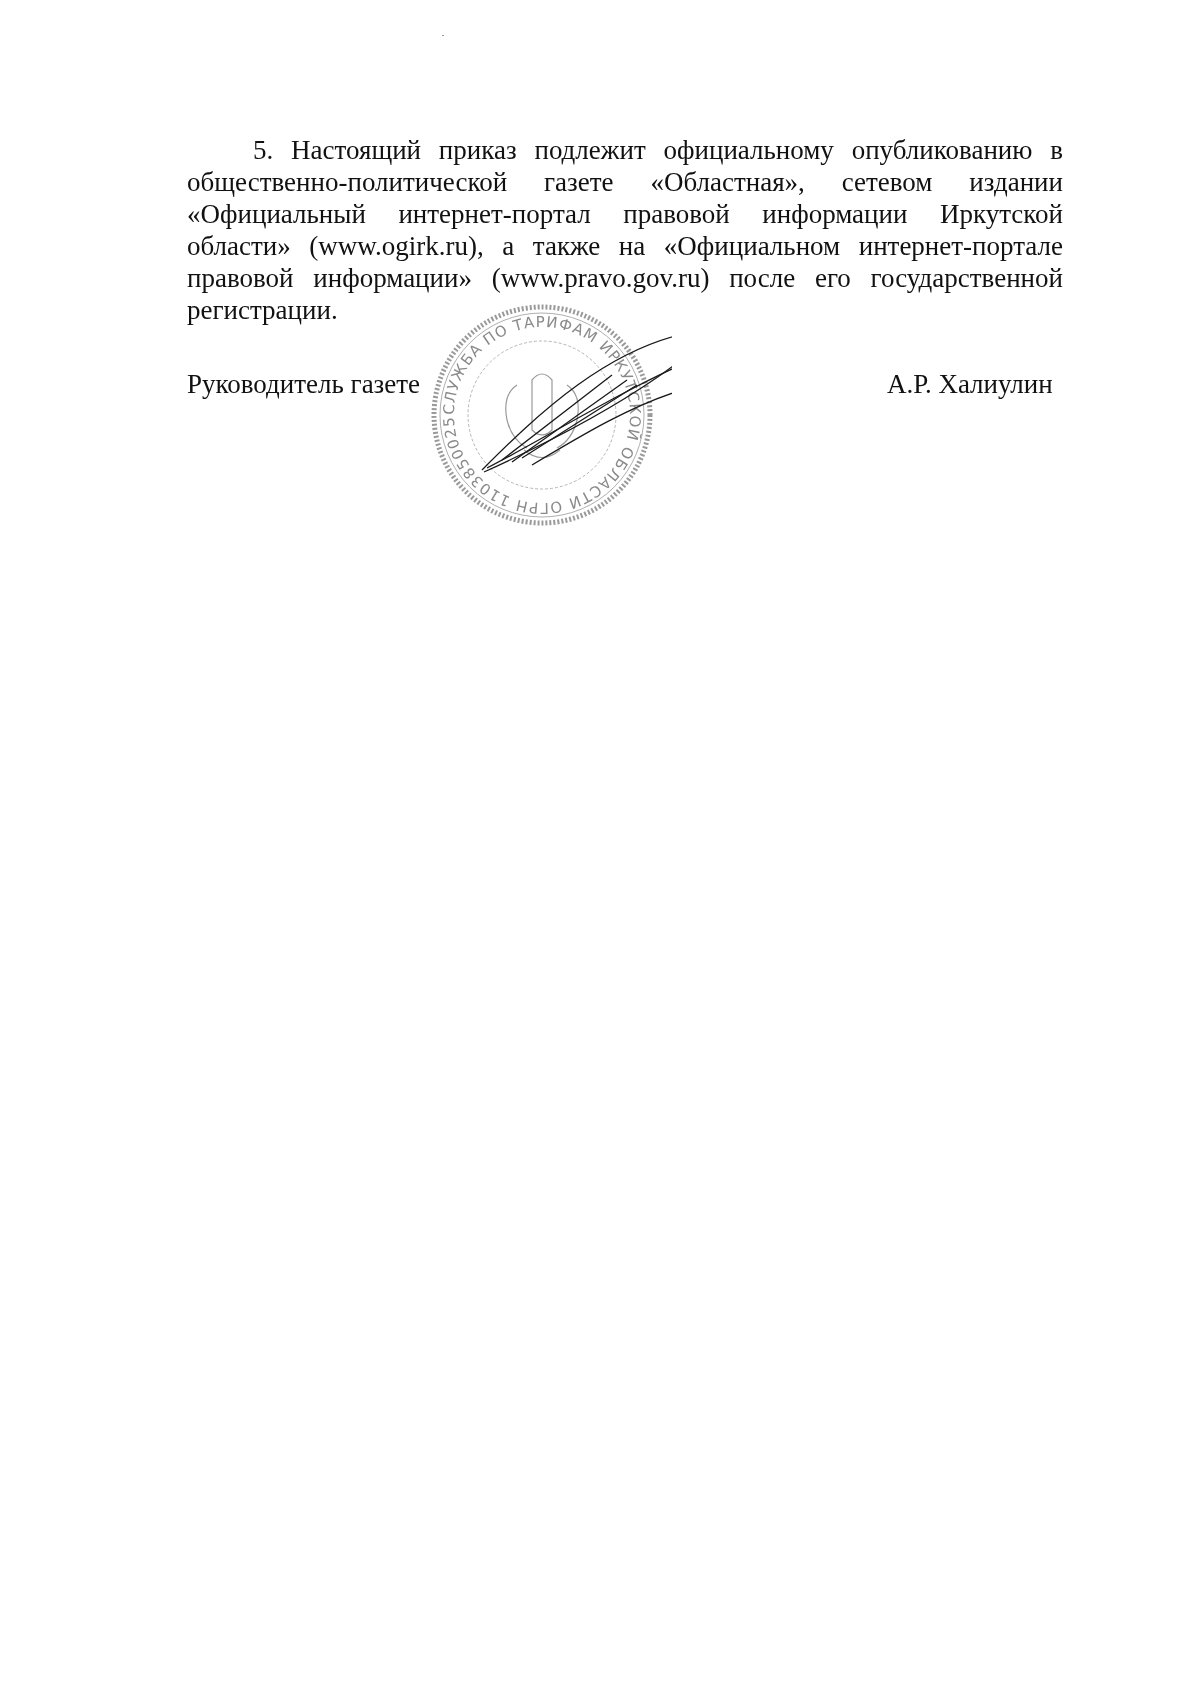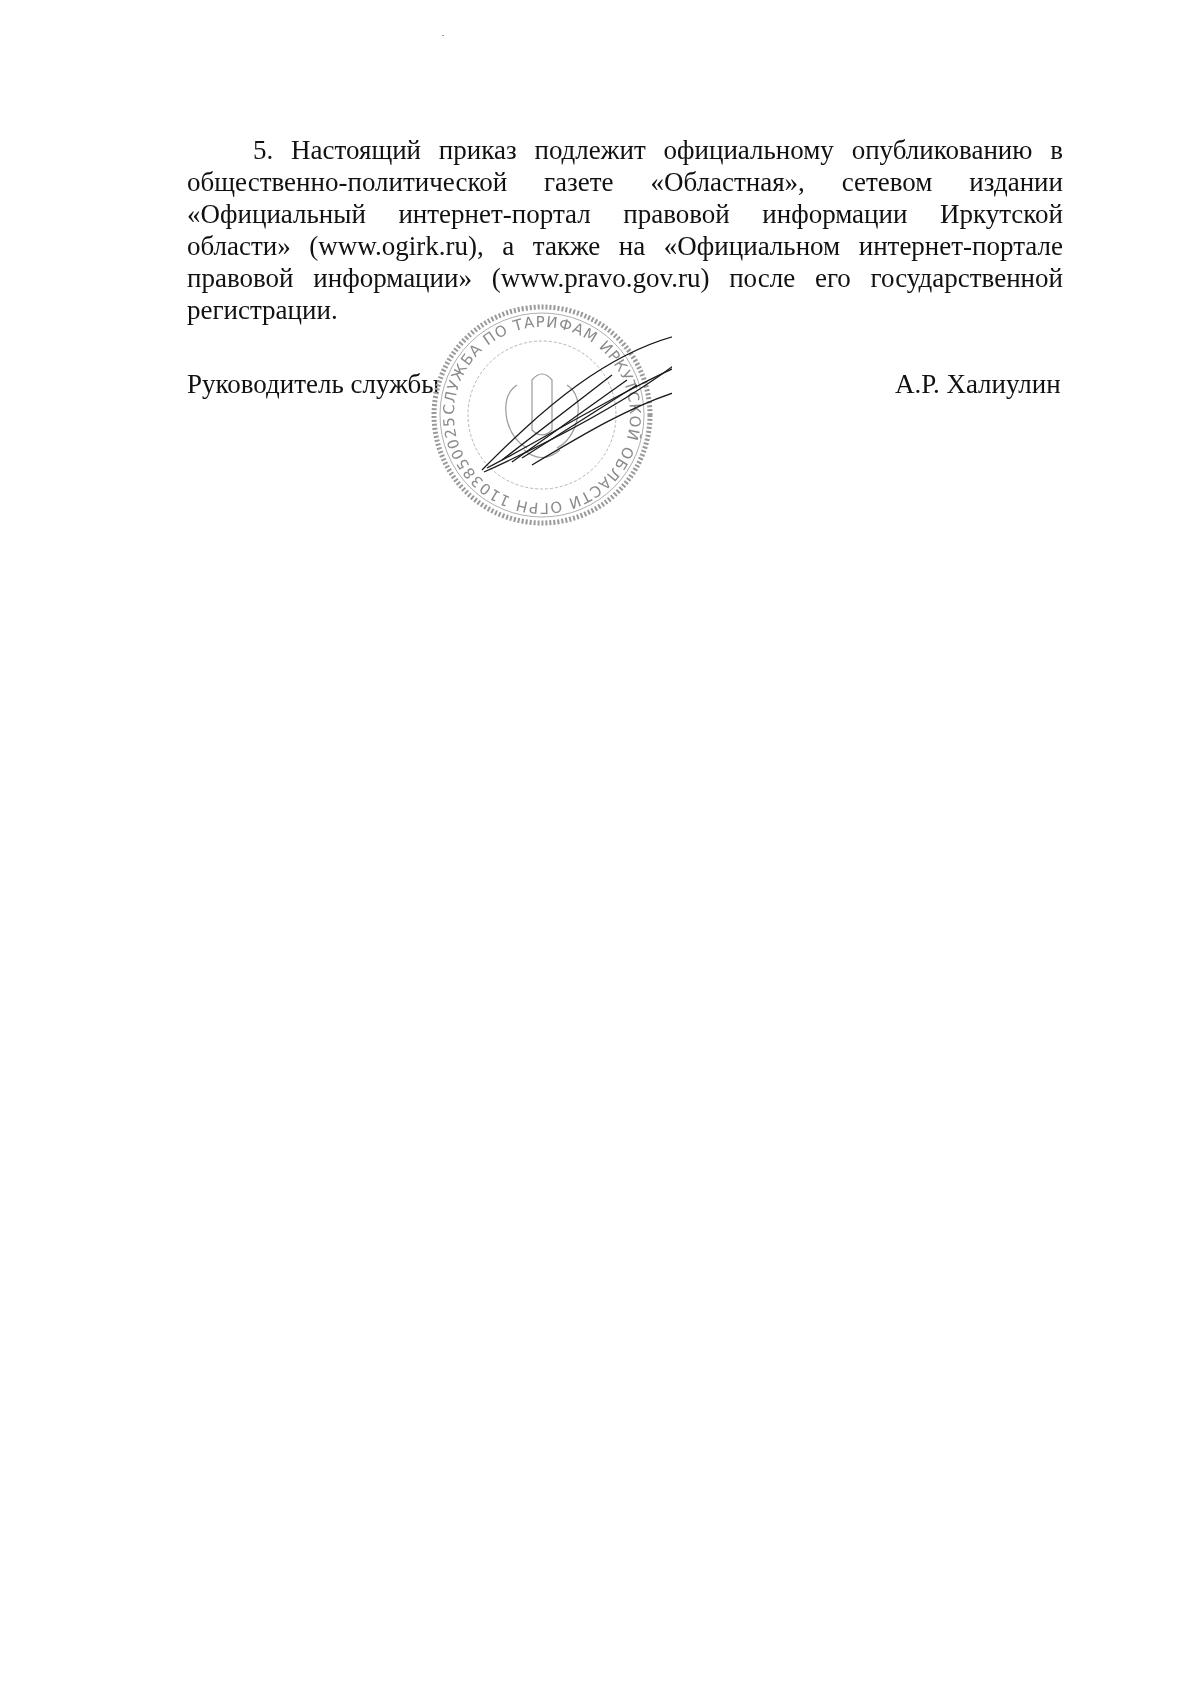--- a/index.html
+++ b/index.html
@@ -26,42 +26,41 @@
       position: absolute;
       left: 187px;
       top: 369px;
       font-size: 27px;
     }
     .sig-right {
       position: absolute;
       left: 887px;
       top: 369px;
       font-size: 27px;
-      margin-left: 8px;
     }
     .seal {
       position: absolute;
       left: 412px;
       top: 300px;
       width: 260px;
       height: 230px;
     }
     .dot {
       position: absolute; left: 442px; top: 35px;
       width: 2px; height: 1px; background: #999;
     }
   </style>
 </head>
 <body>
 
 <div class="dot"></div>
 
 <div class="paragraph"><span class="indent"></span><span>5.</span> <span>Настоящий приказ подлежит официальному опубликованию в общественно-политической газете «Областная», сетевом издании «Официальный интернет-портал правовой информации Иркутской области» (www.ogirk.ru), а также на «Официальном интернет-портале правовой информации» (www.pravo.gov.ru) после его государственной регистрации.</span></div>
 
-<div class="sig-left">Руководитель службы</div>
+<div class="sig-left">Руководитель газете</div>
 <div class="sig-right">А.Р. Халиулин</div>
 
 <svg class="seal" viewBox="0 0 260 230">
   <defs>
     <path id="sealArc" d="M 130 115 m -88 0 a 88 88 0 1 1 176 0 a 88 88 0 1 1 -176 0"></path>
   </defs>
   <circle cx="130" cy="115" r="108" fill="none" stroke="#9a9a9a" stroke-width="5" stroke-dasharray="2 2"></circle>
   <circle cx="130" cy="115" r="102" fill="none" stroke="#b0b0b0" stroke-width="1"></circle>
   <circle cx="130" cy="115" r="74" fill="none" stroke="#b5b5b5" stroke-width="1" stroke-dasharray="3 2"></circle>
   <text font-family="DejaVu Sans, sans-serif" font-size="15" fill="#8a8a8a" letter-spacing="1">

